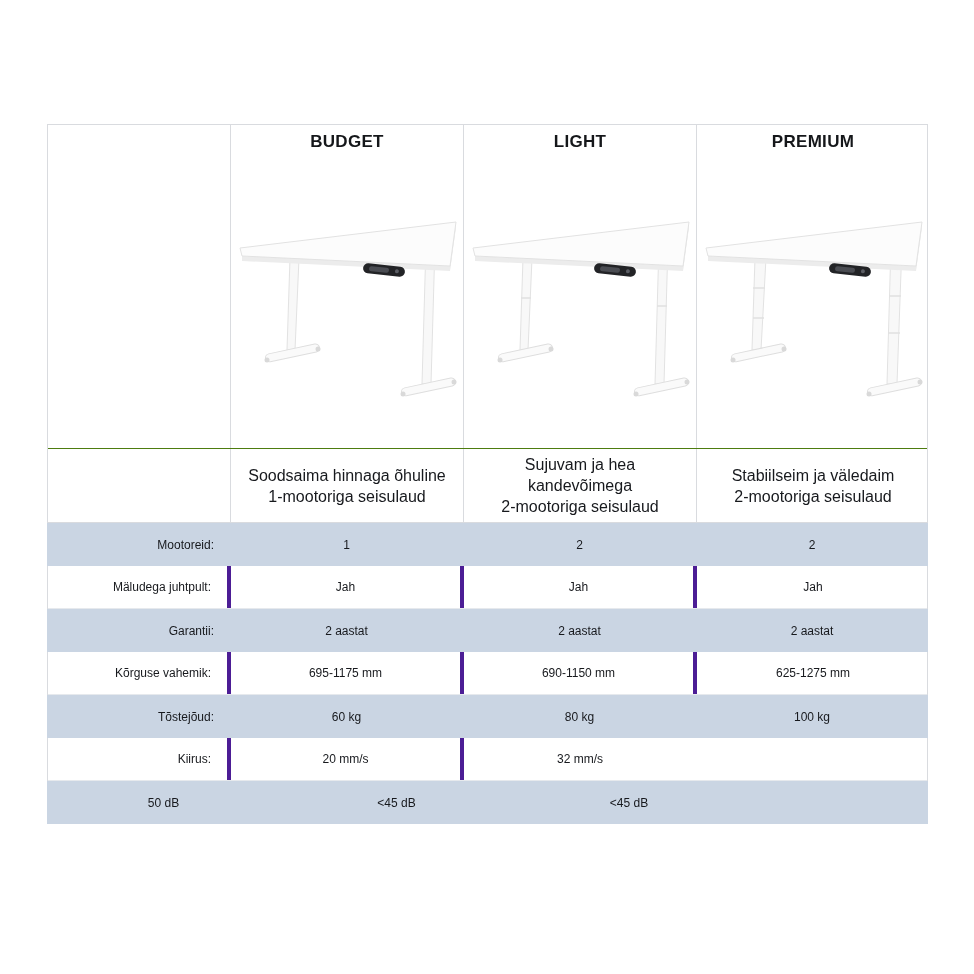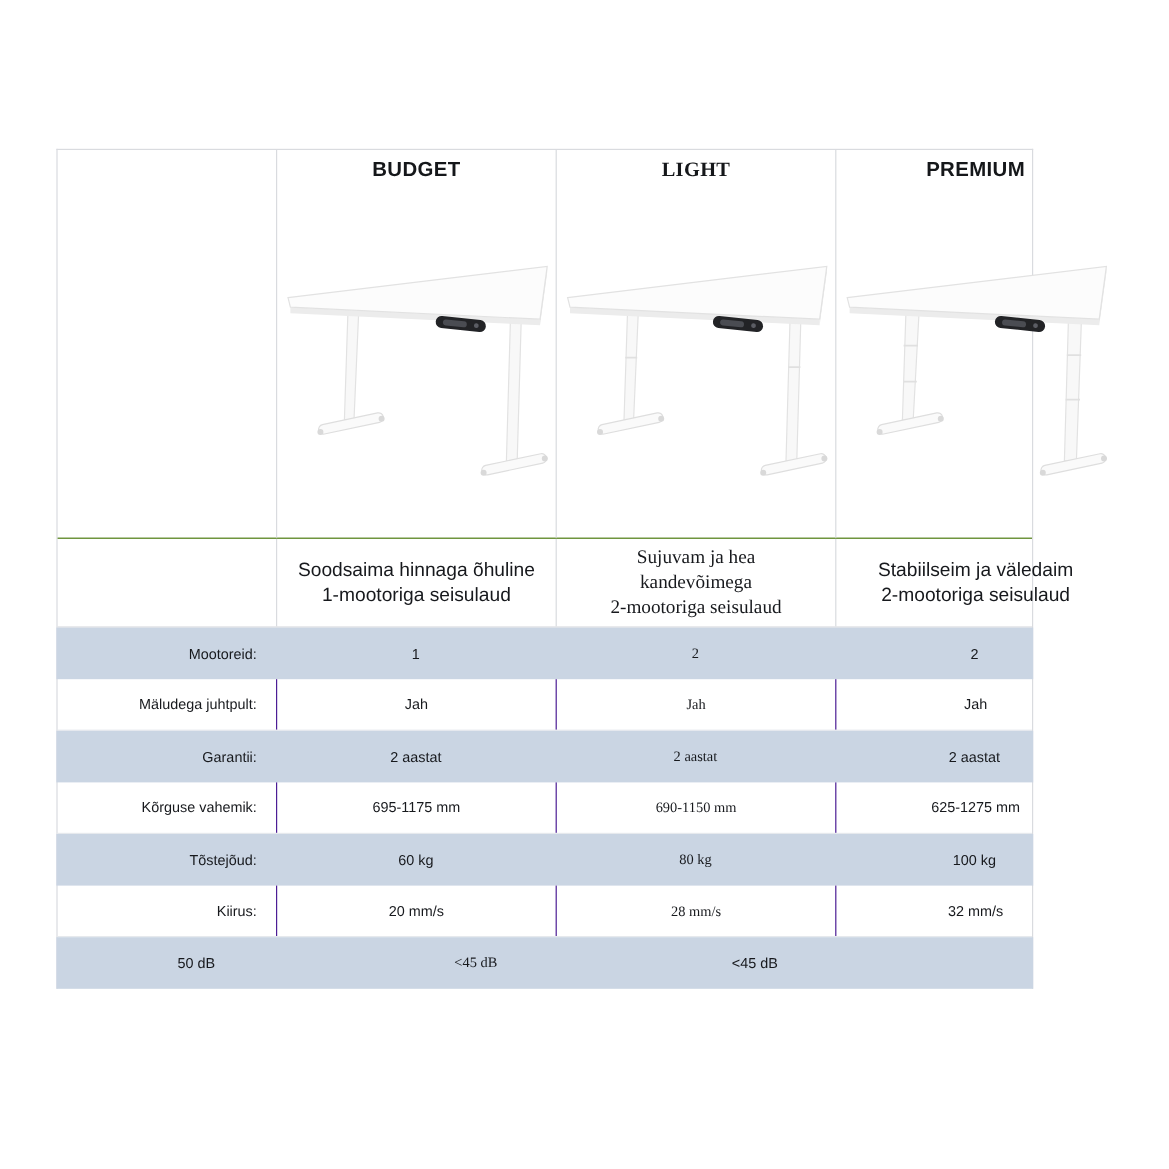--- a/index.html
+++ b/index.html
@@ -2,29 +2,29 @@
 <html><head>
 <meta charset="utf-8">
 <style>
   html,body{margin:0;padding:0;background:#ffffff;}
   body{
     width:974px;height:974px;position:relative;overflow:hidden;
     font-family:"Liberation Sans","DejaVu Sans",sans-serif;
     color:#17191d;
   }
   .comparison-table{
-    position:absolute;left:47px;top:124px;width:814px;
+    position:absolute;left:47px;top:124px;width:881px;
     border:1px solid #d9dbdf;border-bottom:none;
     box-sizing:border-box;background:#ffffff;
   }
   .row{display:flex;box-sizing:border-box;}
   .cell{box-sizing:border-box;flex:0 0 auto;}
   .c0{width:183px;}
   .c1{width:233px;}
-  .c2{width:233px;font-family:Liberation Serif, serif;}
+  .c2{width:233px;}
   .c3{width:232px;}
   
   .media-row{height:323px;}
   .media-row .cell{border-right:1px solid #d9dbdf;display:flex;flex-direction:column;align-items:center;}
   .media-row .cell:last-child{border-right:none;}
   .product-name{
     font-weight:700;font-size:17px;letter-spacing:.3px;
     padding-top:7px;text-align:center;color:#15171a;
   }
   .desk-wrap{flex:1;display:flex;align-items:center;justify-content:center;padding-top:18px;}
@@ -34,21 +34,21 @@
     border-right:1px solid #d9dbdf;
     display:flex;flex-direction:column;align-items:center;justify-content:center;
     font-size:16px;line-height:21px;text-align:center;
   }
   .desc-row .cell:last-child{border-right:none;}
   
   .spec-row{height:43px;align-items:stretch;font-size:12px;}
   .spec-row .cell{display:flex;align-items:center;justify-content:center;}
   .spec-row .cell.c0{justify-content:flex-end;padding-right:16px;}
   .spec-row.blue{background:#cad5e3;margin:0 -1px;}
-  .spec-row.white .cell{border-right:1px solid #4c1d95;}
+  .spec-row.white .cell{border-right:4px solid #4c1d95;}
   .spec-row.white .cell:last-child{border-right:none;}
   .spec-row.white{border-bottom:1px solid #e6e9ed;}
   svg{display:block;}
 </style>
 </head>
 <body>
 
 <div class="comparison-table">
 
   <div class="row media-row">
@@ -202,21 +202,20 @@
   <div class="row spec-row blue">
     <div class="cell c0">Tõstejõud:</div>
     <div class="cell c1">60 kg</div>
     <div class="cell c2">80 kg</div>
     <div class="cell c3">100 kg</div>
   </div>
 
   <div class="row spec-row white">
     <div class="cell c0">Kiirus:</div>
     <div class="cell c1">20 mm/s</div>
-    <div class="cell c2">28 mm/s</div>
     <div class="cell c3">32 mm/s</div>
   </div>
 
   <div class="row spec-row blue">
     <div class="cell c1">50 dB</div>
     <div class="cell c2">&lt;45 dB</div>
     <div class="cell c3">&lt;45 dB</div>
   </div>
 
 </div>

